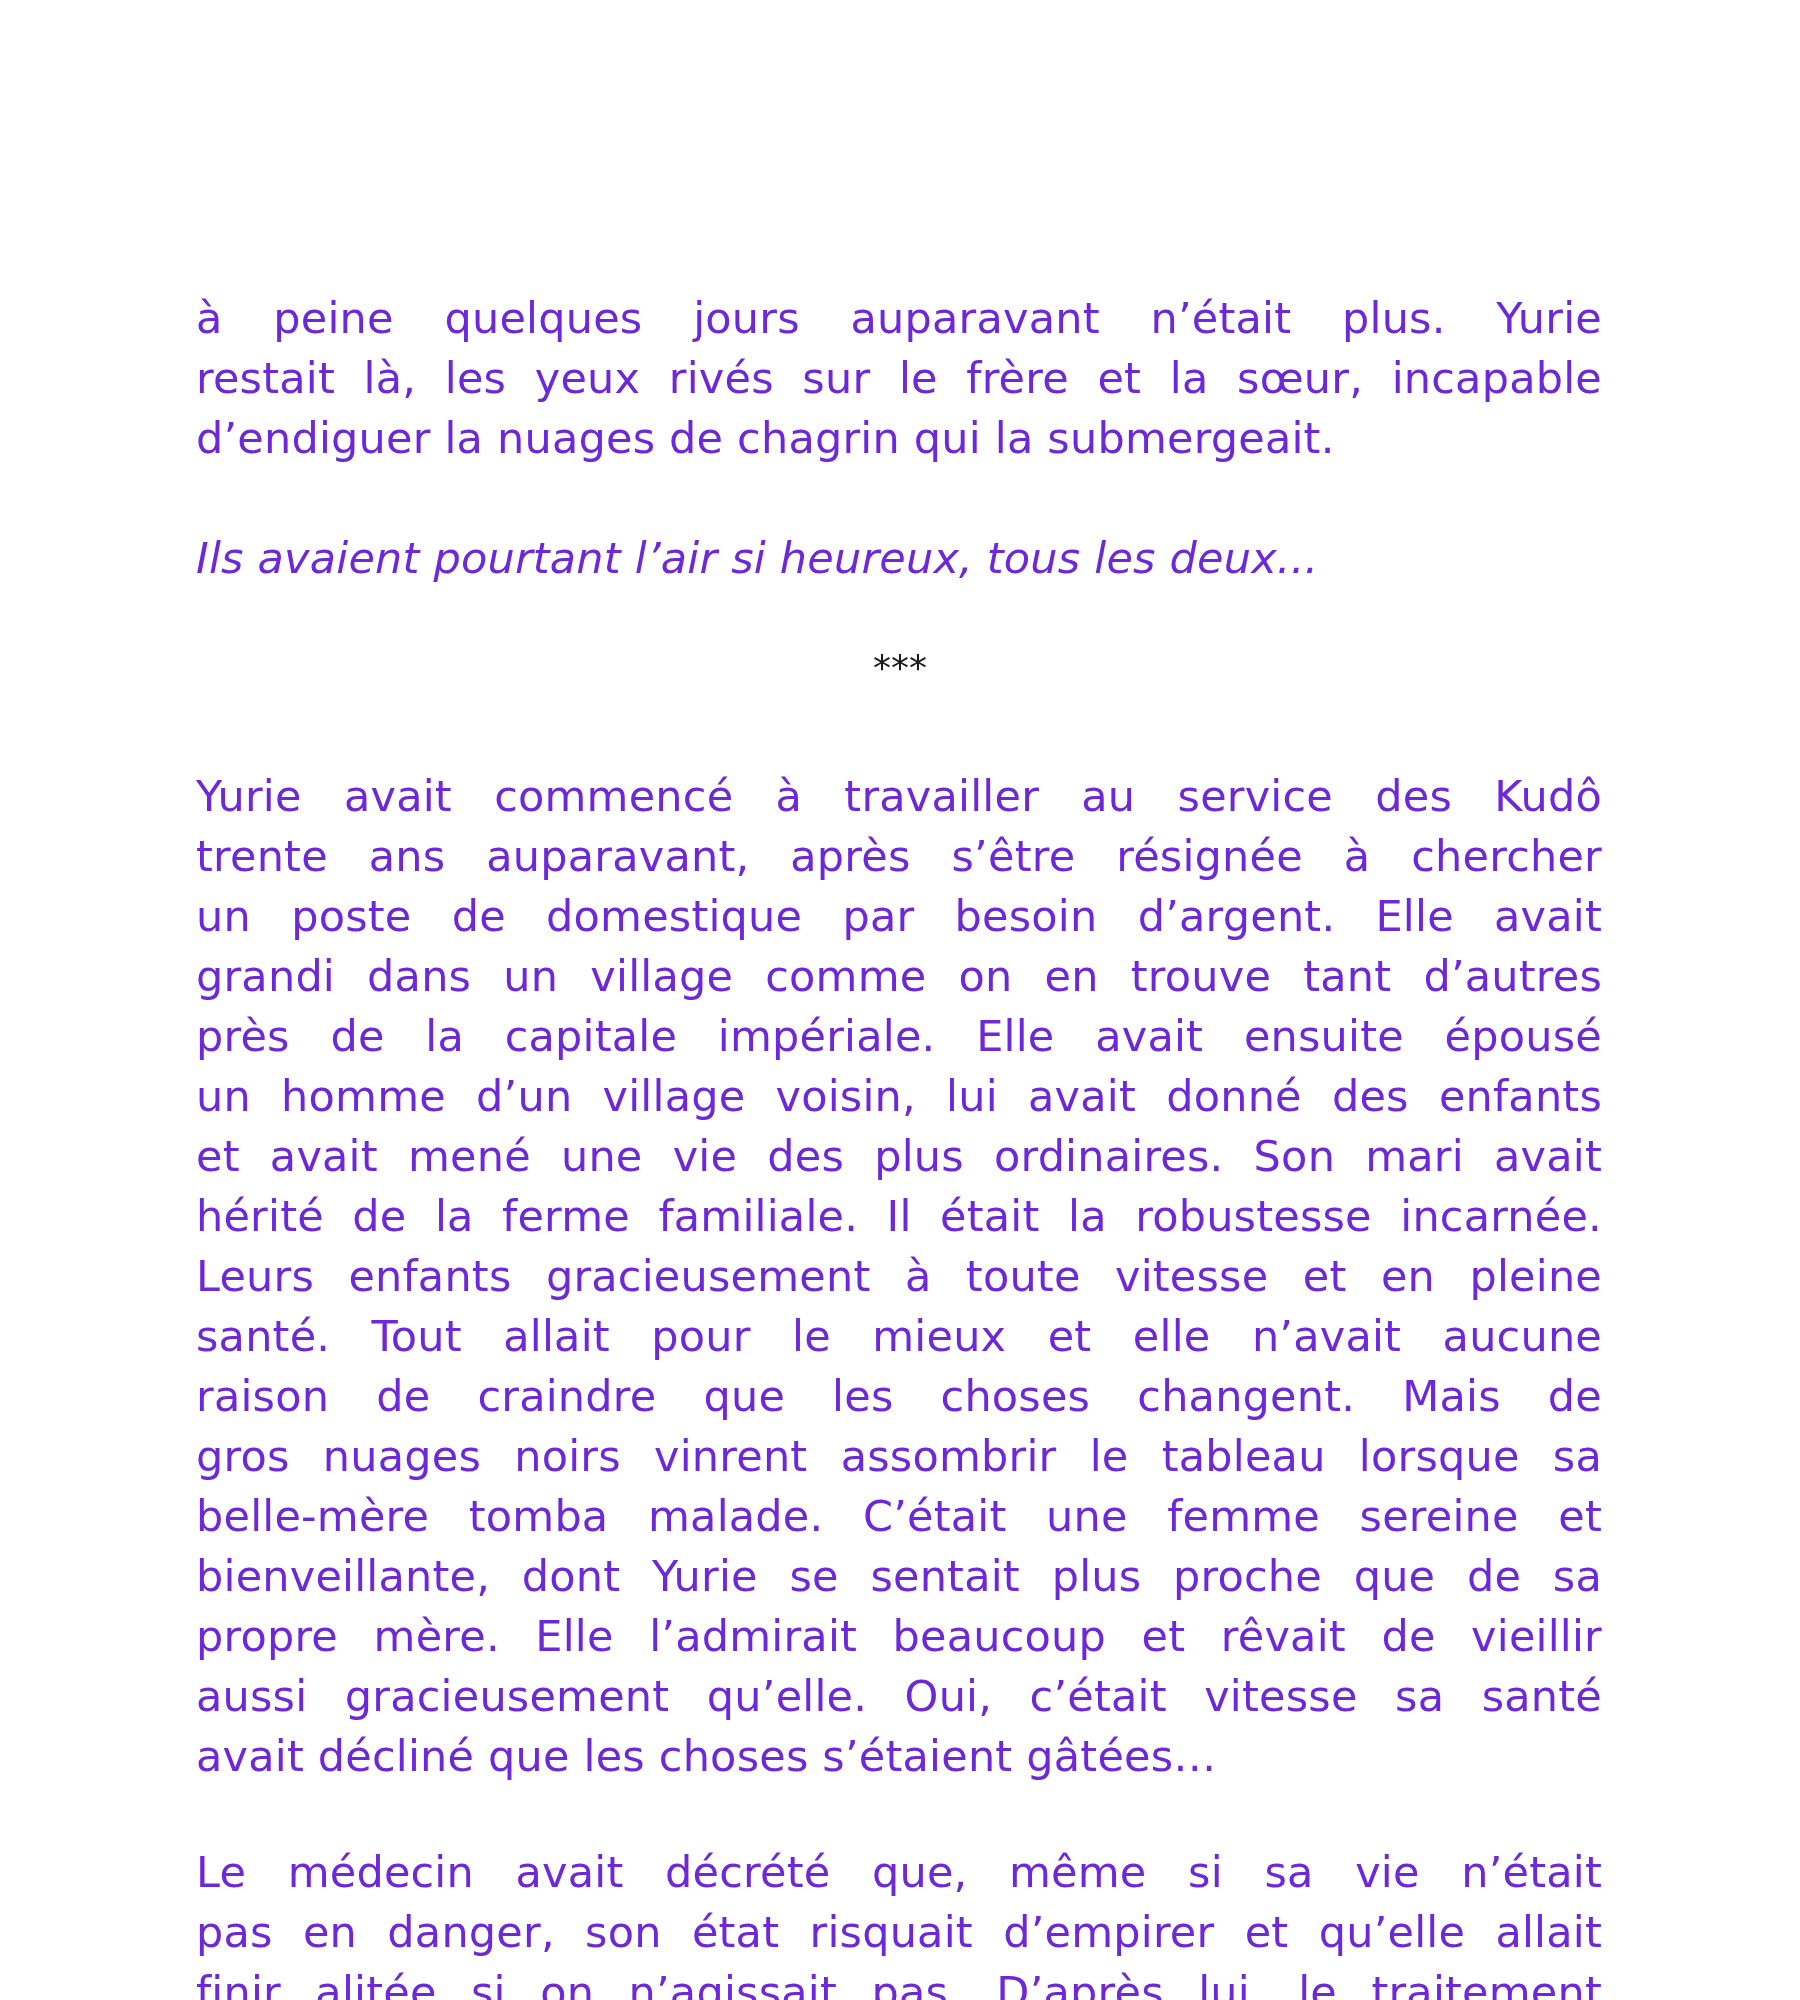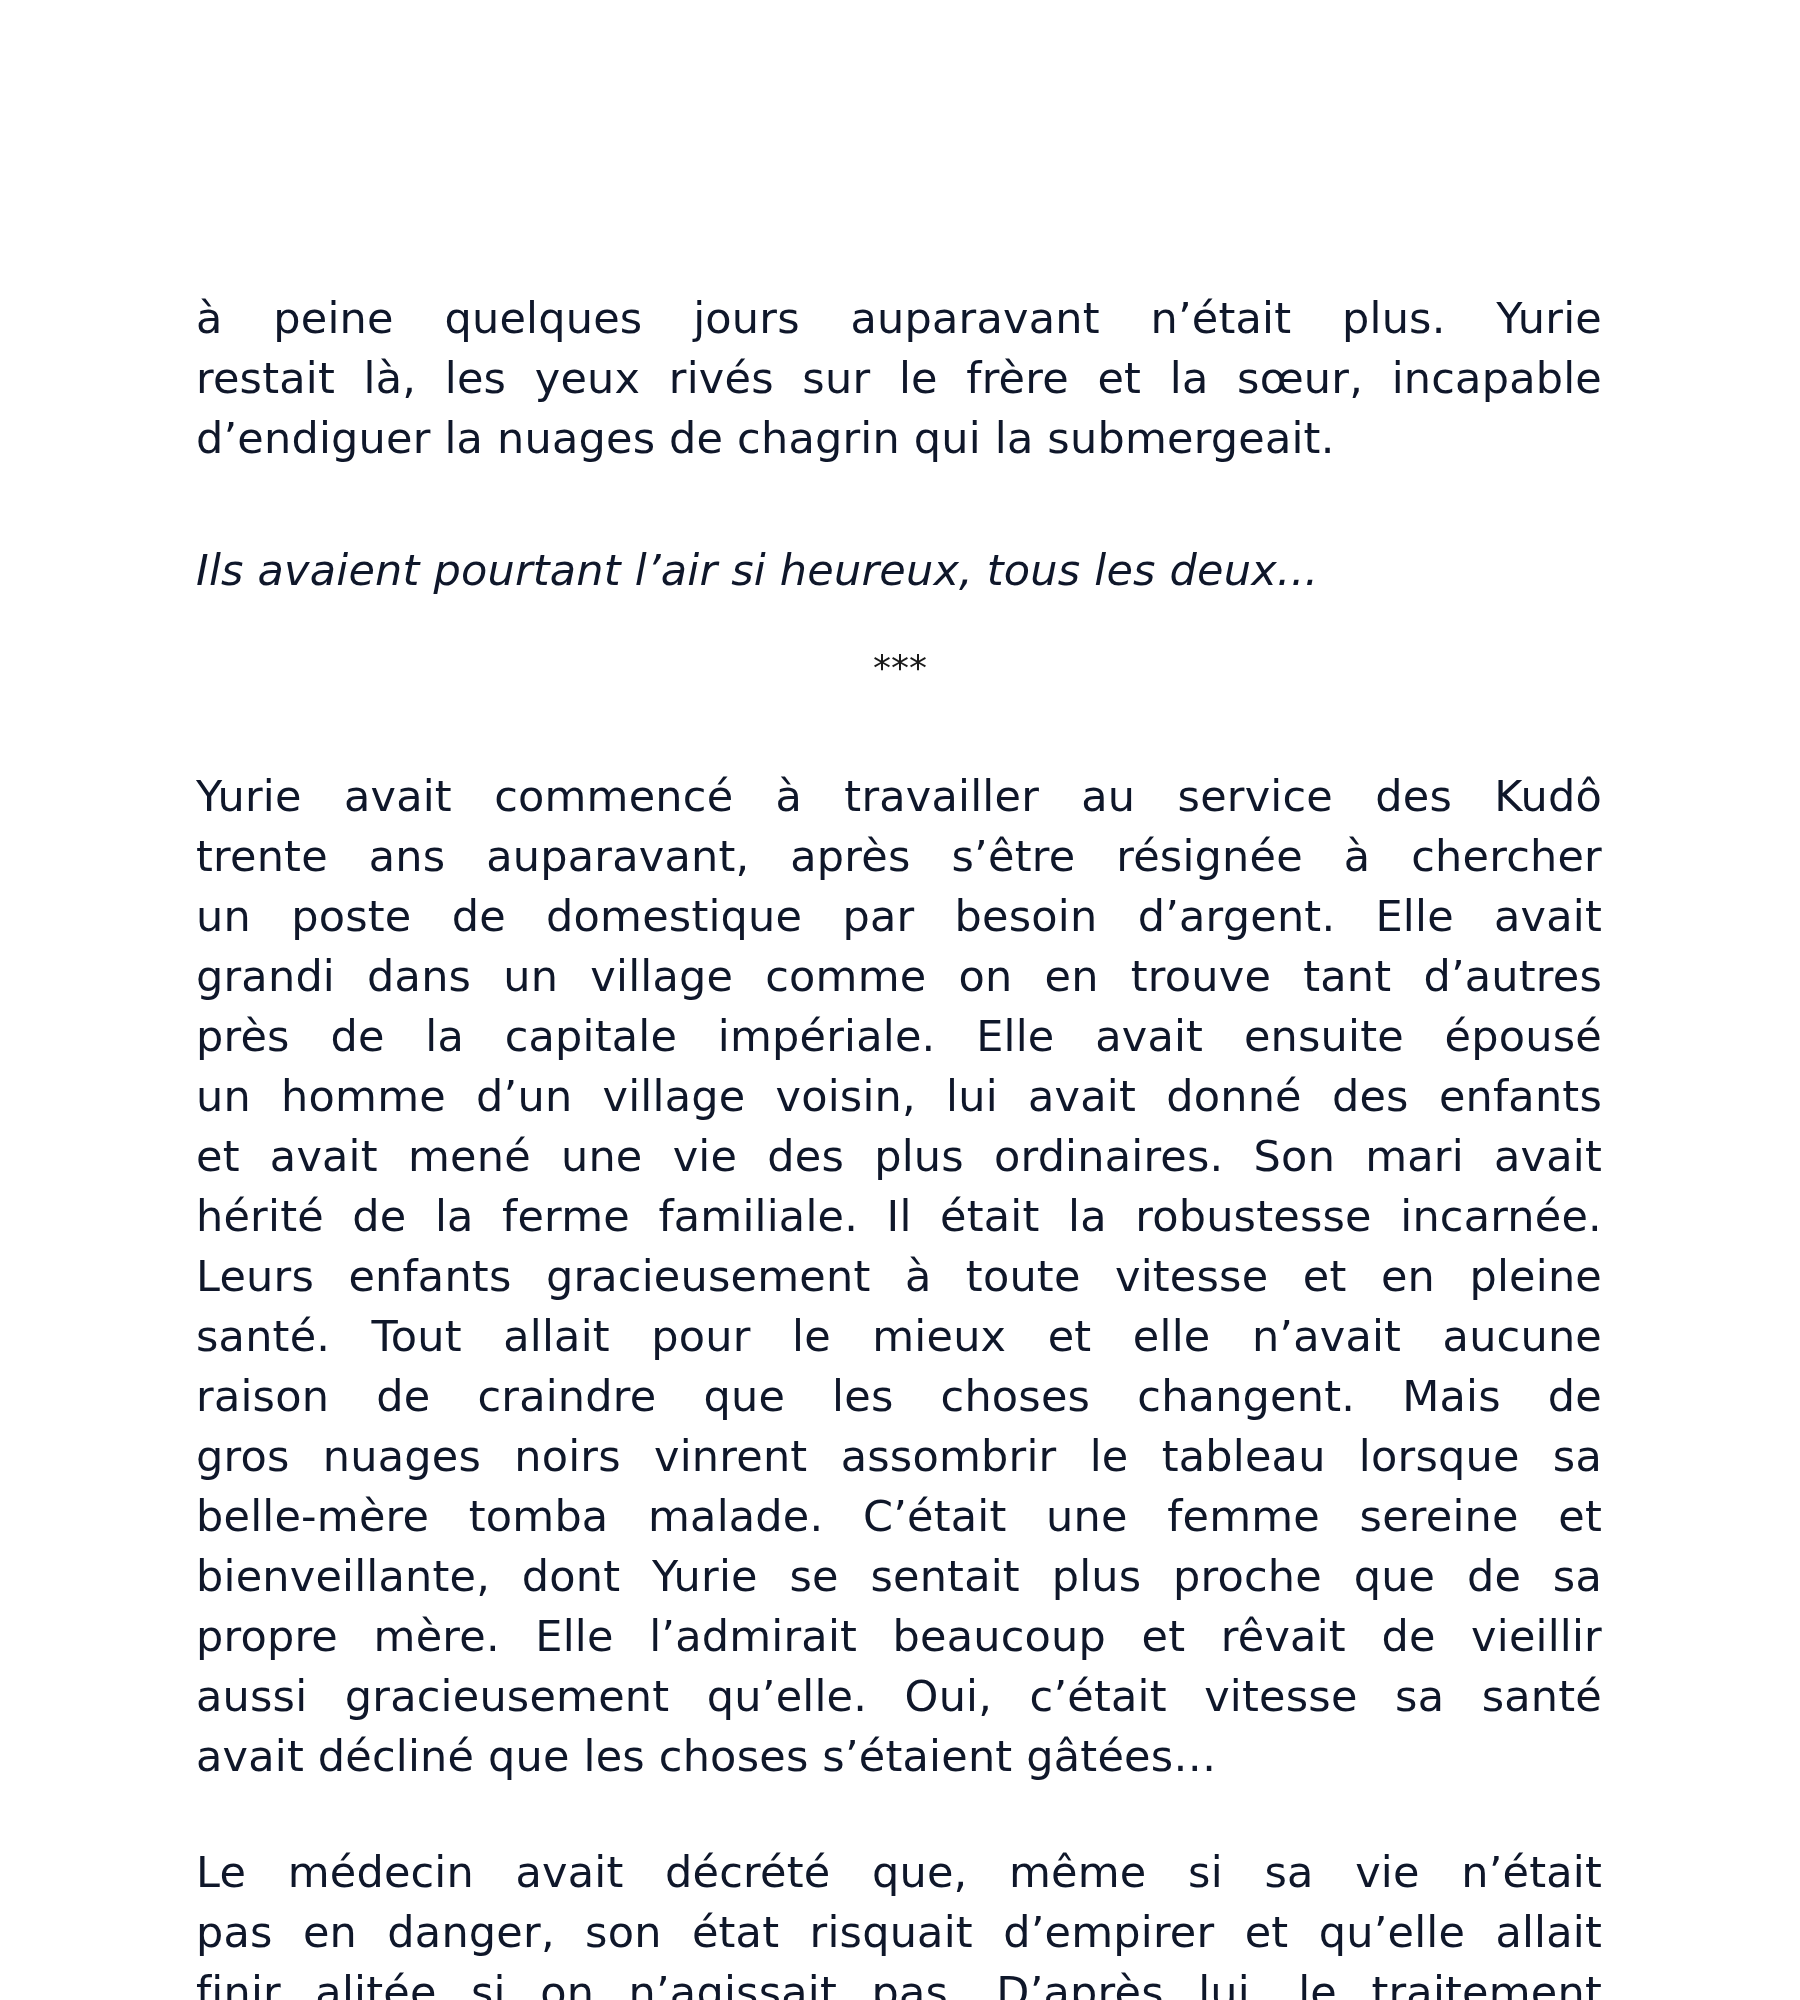--- a/index.html
+++ b/index.html
@@ -4,31 +4,31 @@
   <style>
     html, body { margin: 0; padding: 0; background: #ffffff; }
     body { width: 1800px; height: 2000px; overflow: hidden; position: relative; }
     .page {
       position: absolute; left: 0; top: 0; width: 1800px; height: 2000px; background: #ffffff;
     }
     .text-block {
       position: absolute; left: 196px; width: 1406px;
       font-family: "DejaVu Sans", sans-serif;
       font-size: 43px;
-      color: #0f172a;
+      color: #6d28d9;
       letter-spacing: 0.2px;
     }
     .line {
       display: block; height: 60px; line-height: 60px;
       white-space: nowrap;
       text-align: justify; text-align-last: justify;
       transform-origin: left center;
     }
     .line.last { text-align-last: left; }
-    .italic { font-style: italic; margin-top: 12px; }
+    .italic { font-style: italic; }
     .separator {
       position: absolute; left: 0; width: 1800px; text-align: center;
       font-family: "DejaVu Sans", sans-serif; font-size: 36px; color: #1a1a1a;
       top: 648px; line-height: 40px;
     }
   </style>
 </head>
 <body>
 
 <div class="page">

